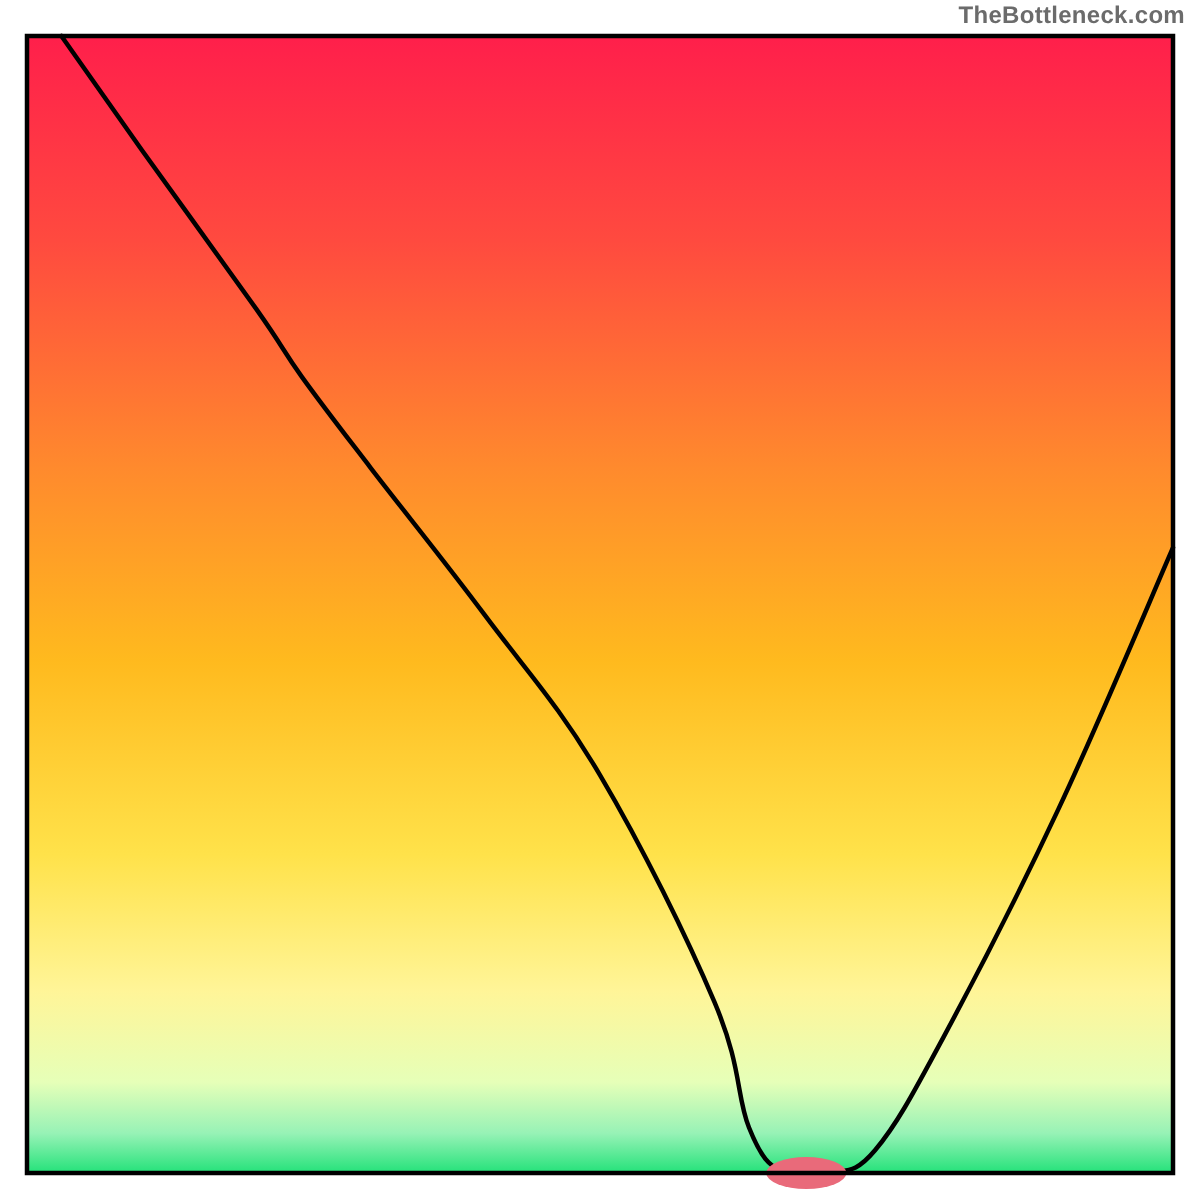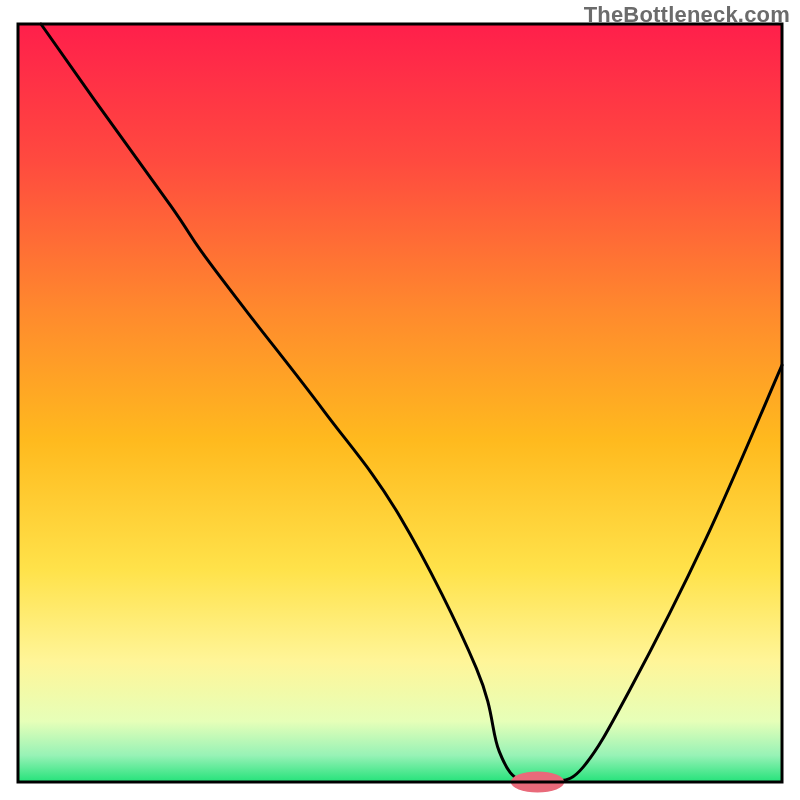--- a/index.html
+++ b/index.html
@@ -16,21 +16,21 @@
     height: 800px;
   }
   svg {
     display: block;
   }
   .watermark {
     position: absolute;
     top: 2px;
     right: 10px;
     font-family: Arial, Helvetica, sans-serif;
-    font-size: 22px;
+    font-size: 16px;
     font-weight: 600;
     color: #6b6b6b;
     letter-spacing: 0.2px;
     user-select: none;
   }
 </style>
 </head>
 <body>
 
 <div class="chart-wrap">

